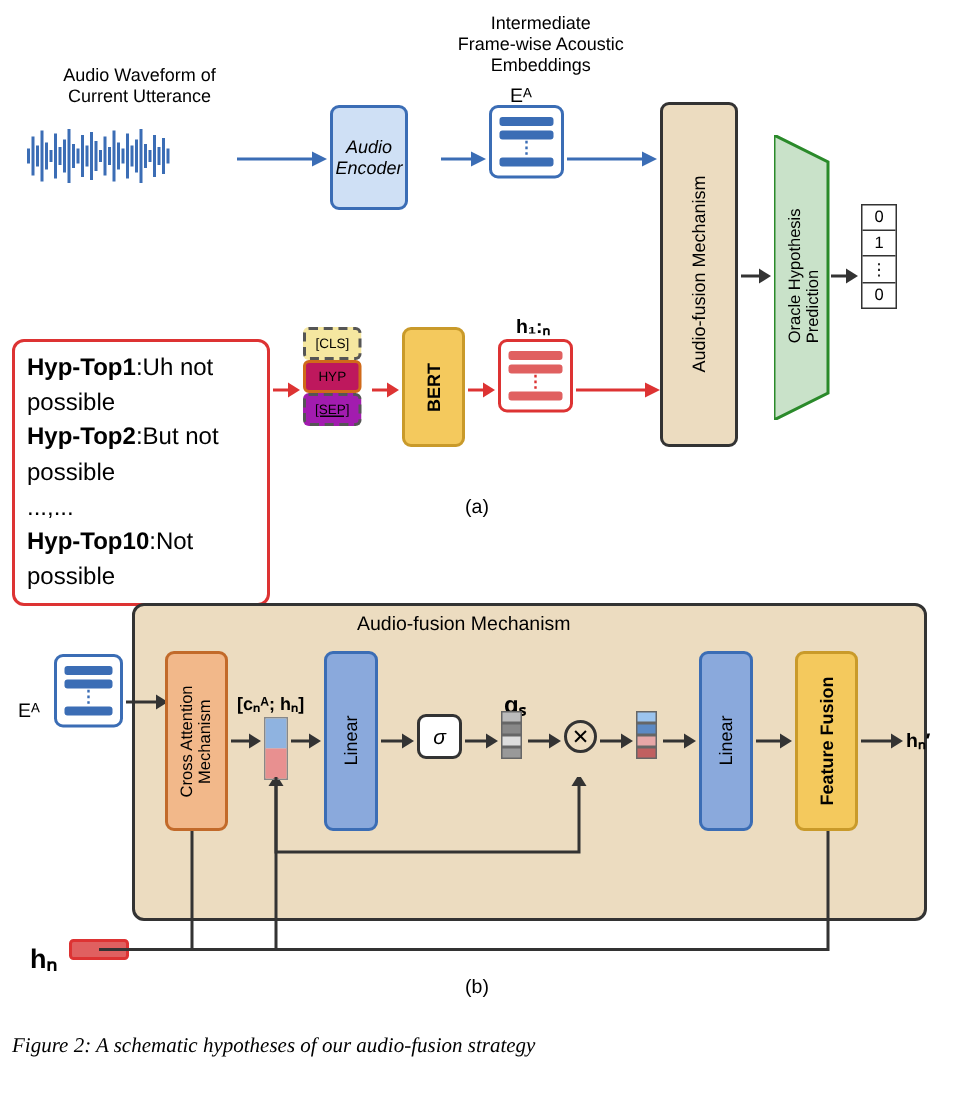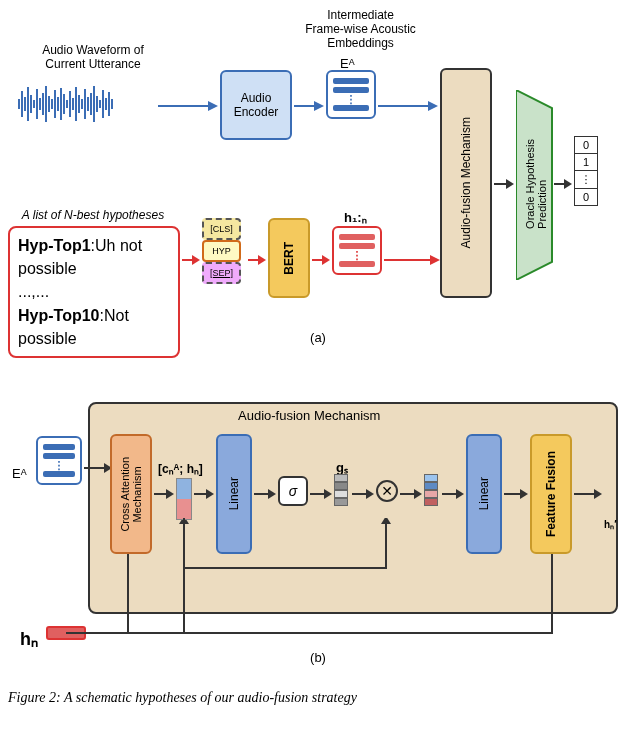--- a/index.html
+++ b/index.html
@@ -82,58 +82,58 @@
       <span style="height:12px"></span>
     <span style="height:24px"></span>
       <span style="height:10px"></span>
   </div>
 
   <svg class="arrow" style="left:150px; top:90px;" width="60" height="16">
       <line x1="0" y1="8" x2="50" y2="8" stroke="#3b6db5" stroke-width="2"></line>
       <polygon points="50,3 60,8 50,13" fill="#3b6db5"></polygon>
     </svg>
 
-  <div class="box" style="left:212px; top:62px; width:72px; height:70px; background:#cfe0f5; border:2px solid #3b6db5; font-size:12px; white-space:pre;">Audio<br>Encoder</div>
+  <div class="box" style="left:212px; top:62px; width:52px; height:70px; background:#cfe0f5; border:2px solid #3b6db5; font-size:12px; white-space:pre;font-style:italic;">Audio<br>Encoder</div>
 
   <svg class="arrow" style="left:286px; top:90px;" width="30" height="16">
       <line x1="0" y1="8" x2="20" y2="8" stroke="#3b6db5" stroke-width="2"></line>
       <polygon points="20,3 30,8 20,13" fill="#3b6db5"></polygon>
     </svg>
 
   <div style="position:absolute; left:318px; top:62px;">
     <div class="embed-box" style="border-color:#3b6db5; width:50px;">
       <div class="bar" style="width:36px; background:#3b6db5;"></div>
       <div class="bar" style="width:36px; background:#3b6db5;"></div>
       <div class="dots" style="color:#3b6db5;">⋮</div>
       <div class="bar" style="width:36px; background:#3b6db5;"></div>
     </div>
   </div>
 
   <svg class="arrow" style="left:370px; top:90px;" width="60" height="16">
       <line x1="0" y1="8" x2="50" y2="8" stroke="#3b6db5" stroke-width="2"></line>
       <polygon points="50,3 60,8 50,13" fill="#3b6db5"></polygon>
     </svg>
 
-  <div class="label" style="left:0px; top:200px; width:170px; font-size:12px; font-style:italic;">A list of N-best hypotheses</div>
 
   <div class="hyp-list" style="left:0px; top:218px; width:172px;">
     <div><b>Hyp-Top1</b><span>:Uh not possible</span></div>
+    <div><b>Hyp-Top2</b><span>:But not possible</span></div>
     <div><span>...,...</span></div>
     <div><b>Hyp-Top10</b><span>:Not possible</span></div>
   </div>
 
   <svg class="arrow" style="left:174px; top:244px;" width="18" height="16">
       <line x1="0" y1="8" x2="10" y2="8" stroke="#d33" stroke-width="2"></line>
       <polygon points="10,3 18,8 10,13" fill="#d33"></polygon>
     </svg>
 
   <div style="position:absolute; left:194px; top:210px; display:flex; flex-direction:column; gap:0;">
     <div class="tok" style="background:#f5e7a0; border-color:#555;">[CLS]</div>
-    <div class="tok" style="background:#fef9c3; border-style:solid; border-color:#d06a1a;">HYP</div>
-    <div class="tok" style="background:#f0abfc; border-color:#555;text-decoration:underline;">[SEP]</div>
+    <div class="tok" style="background:#be185d; border-style:solid; border-color:#d06a1a;">HYP</div>
+    <div class="tok" style="background:#a21caf; border-color:#555;text-decoration:underline;">[SEP]</div>
   </div>
 
   <svg class="arrow" style="left:240px; top:244px;" width="18" height="16">
       <line x1="0" y1="8" x2="10" y2="8" stroke="#d33" stroke-width="2"></line>
       <polygon points="10,3 18,8 10,13" fill="#d33"></polygon>
     </svg>
 
   <div class="box" style="left:260px; top:210px; width:42px; height:80px; background:#f4c95d; border:2px solid #c99a2a; font-size:12px; font-weight:bold;">
       <span class="vert-text">BERT</span>
     </div>
@@ -257,21 +257,21 @@
       <polygon points="14,3 22,8 14,13" fill="#333"></polygon>
     </svg>
 
   <div class="box" style="left:270px; top:98px; width:30px; height:30px; background:#fff; border:2px solid #333; font-size:14px; font-style:italic;">σ</div>
 
   <svg class="arrow" style="left:302px; top:108px;" width="22" height="16">
       <line x1="0" y1="8" x2="14" y2="8" stroke="#333" stroke-width="2"></line>
       <polygon points="14,3 22,8 14,13" fill="#333"></polygon>
     </svg>
 
-  <div class="label" style="left:328px; top:80px; font-size:13px; font-weight:bold;">gₛ</div>
+  <div class="label" style="left:328px; top:80px; font-size:16px; font-weight:bold;">gₛ</div>
 
   <div style="position:absolute; left:326px; top:96px; display:flex; flex-direction:column;">
     <div style="width:14px; height:8px; background:#bbb; border:1px solid #666;"></div>
     <div style="width:14px; height:8px; background:#888; border:1px solid #666;"></div>
     <div style="width:14px; height:8px; background:#ddd; border:1px solid #666;"></div>
     <div style="width:14px; height:8px; background:#999; border:1px solid #666;"></div>
   </div>
 
   <svg class="arrow" style="left:344px; top:108px;" width="22" height="16">
       <line x1="0" y1="8" x2="14" y2="8" stroke="#333" stroke-width="2"></line>
@@ -313,18 +313,18 @@
 
   <div class="box" style="left:522px; top:56px; width:42px; height:120px; background:#f4c95d; border:2px solid #c99a2a; font-size:12px; font-weight:bold;">
       <span class="vert-text">Feature Fusion</span>
     </div>
 
   <svg class="arrow" style="left:566px; top:108px;" width="28" height="16">
       <line x1="0" y1="8" x2="20" y2="8" stroke="#333" stroke-width="2"></line>
       <polygon points="20,3 28,8 20,13" fill="#333"></polygon>
     </svg>
 
-  <div class="label" style="left:596px; top:106px; font-size:10px; font-weight:bold;margin-top:33px;">hₙ′</div>
+  <div class="label" style="left:596px; top:106px; font-size:13px; font-weight:bold;">hₙ′</div>
 
   <div class="sub" style="position:absolute; left:0; right:0; top:268px;">(b)</div>
 </div>
 
 <div class="caption">Figure 2: A schematic hypotheses of our audio-fusion strategy</div>
 
 </body></html>

